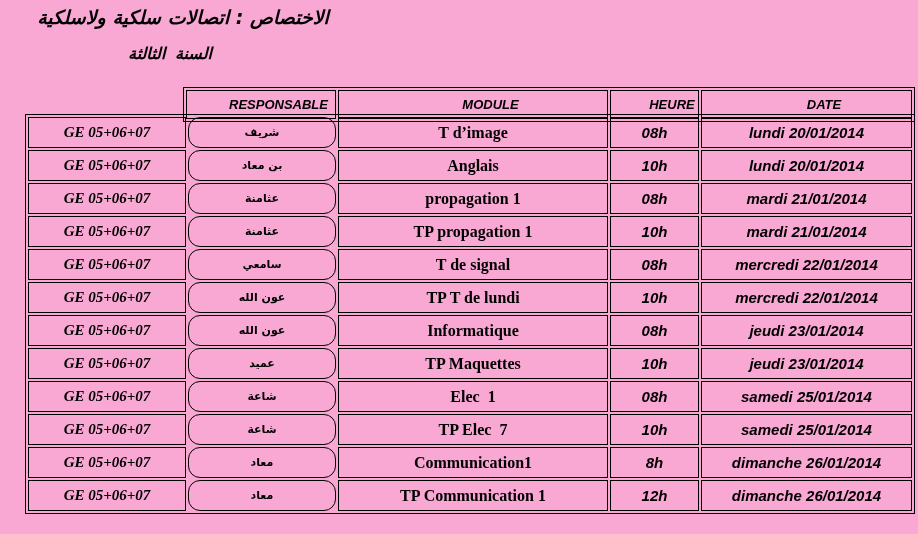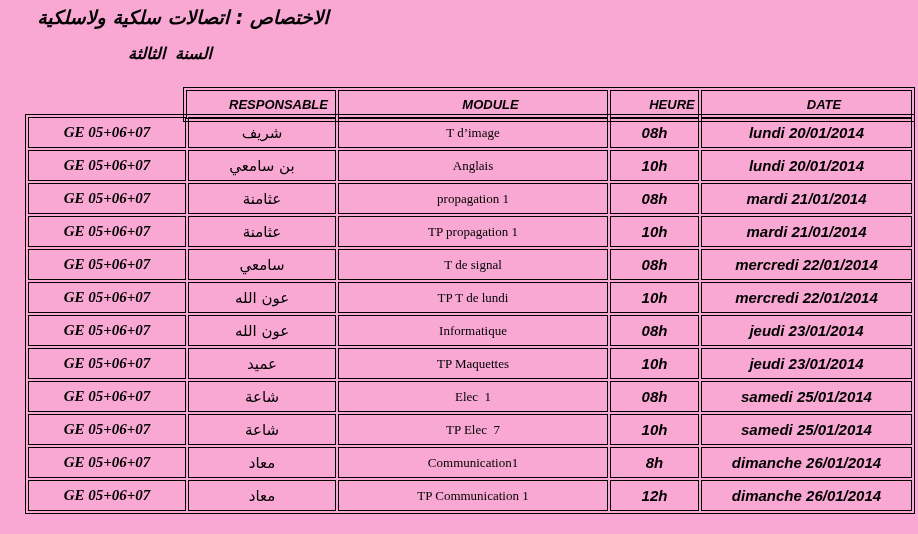--- a/index.html
+++ b/index.html
@@ -72,27 +72,28 @@
   #body-table td { height: 29px; }
   td.group-cell {
     font-family: "Liberation Serif", serif;
     font-weight: bold;
     font-style: italic;
     font-size: 15px;
   }
   td.resp-cell {
     direction: rtl;
     font-family: "DejaVu Sans", sans-serif;
-    font-weight: normal;
-    font-size: 15px;
+    font-weight: bold;
+    font-size: 11px;
+    border-radius: 12px;
   }
   td.module-cell {
     font-family: "Liberation Serif", serif;
-    font-weight: normal;
-    font-size: 13px;
+    font-weight: bold;
+    font-size: 16px;
     white-space: pre-wrap;
     margin-left: 12px;
   }
   td.heure-cell, td.date-cell {
     font-family: Liberation Sans, sans-serif;
     font-weight: bold;
     font-style: italic;
     font-size: 15px;
   }
   col.c-group { width: 158px; }
@@ -141,21 +142,21 @@
     <tbody>
         <tr>
       <td class="group-cell">GE 05+06+07</td>
       <td class="resp-cell">شريف</td>
       <td class="module-cell">T d’image</td>
       <td class="heure-cell">08h</td>
       <td class="date-cell">lundi 20/01/2014</td>
     </tr>
     <tr>
       <td class="group-cell">GE 05+06+07</td>
-      <td class="resp-cell">بن سامعي</td>
+      <td class="resp-cell">بن معاد</td>
       <td class="module-cell">Anglais</td>
       <td class="heure-cell">10h</td>
       <td class="date-cell">lundi 20/01/2014</td>
     </tr>
     <tr>
       <td class="group-cell">GE 05+06+07</td>
       <td class="resp-cell">عثامنة</td>
       <td class="module-cell">propagation 1</td>
       <td class="heure-cell">08h</td>
       <td class="date-cell">mardi 21/01/2014</td>

